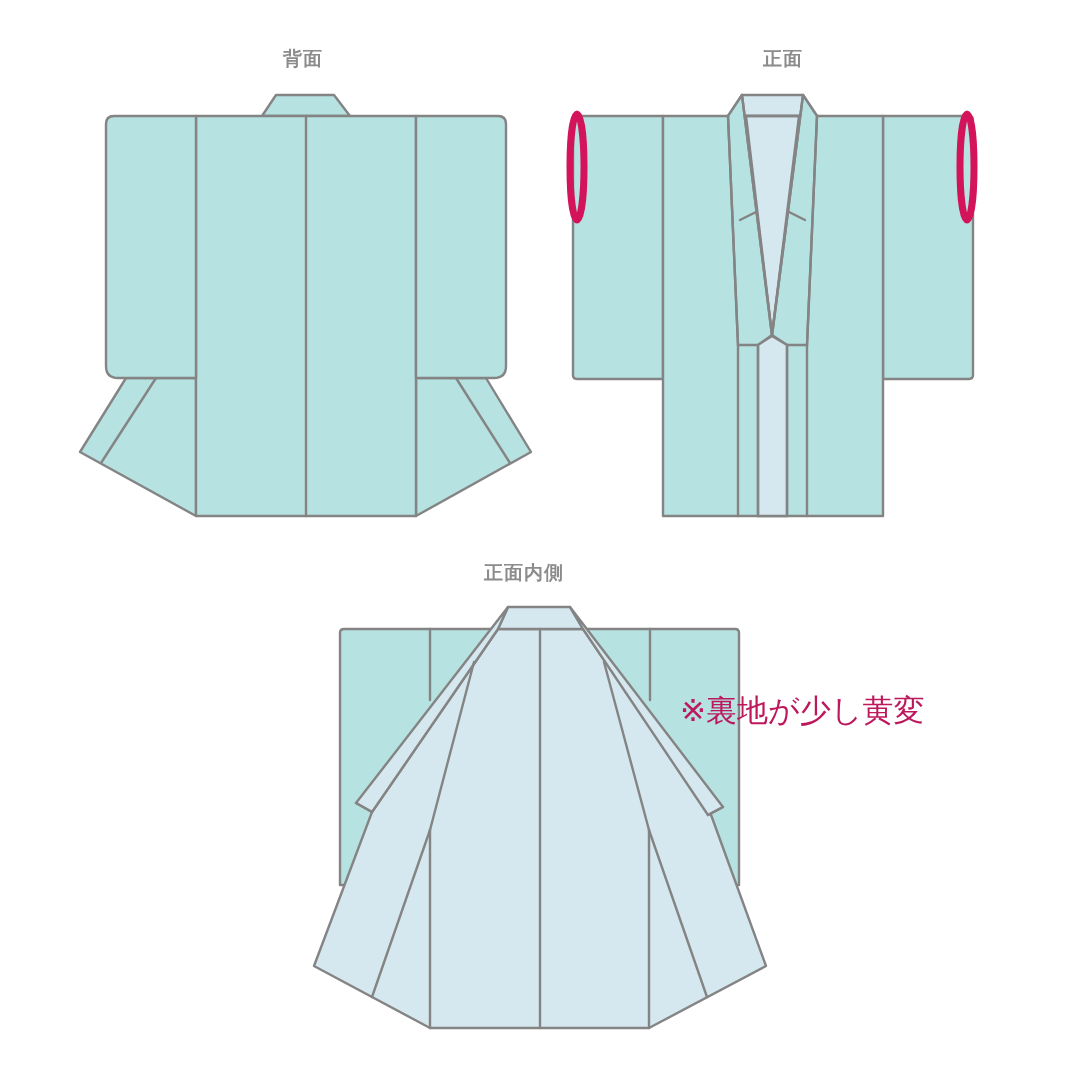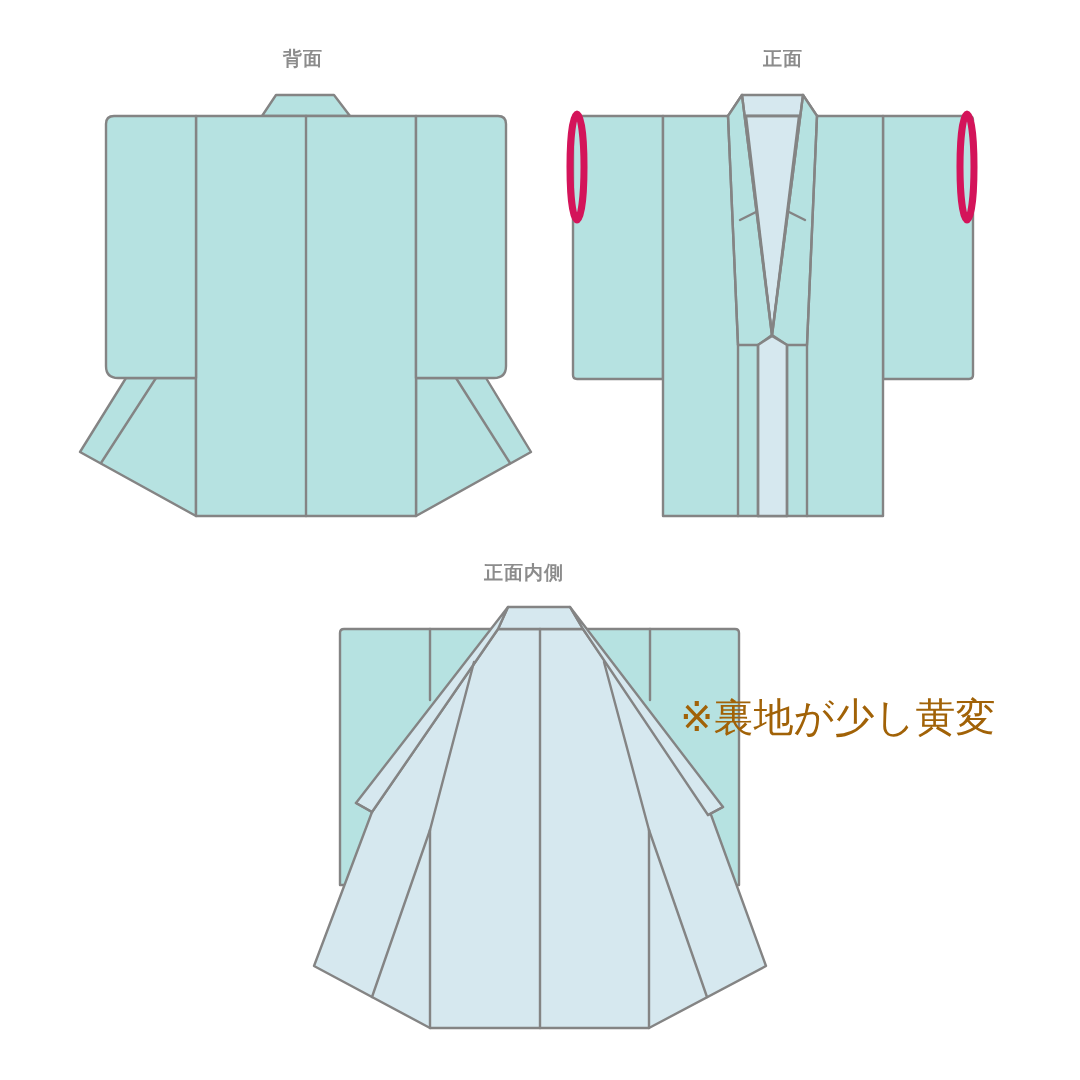--- a/index.html
+++ b/index.html
@@ -1,20 +1,20 @@
 <!DOCTYPE html>
 <html><head>
   <meta charset="utf-8">
   <style>
     html, body { margin: 0; padding: 0; background: #ffffff; }
     body { width: 1080px; height: 1080px; position: relative; overflow: hidden;
            font-family: "DejaVu Sans", sans-serif; }
     .view-label { position: absolute; font-weight: bold; font-size: 19px; color: #8c8c8c;
                   transform: translateX(-50%); white-space: nowrap; letter-spacing: 1px; }
-    .note { position: absolute; font-size: 40px; color: #a16207; white-space: nowrap;
+    .note { position: absolute; font-size: 31px; color: #be185d; white-space: nowrap;
             font-family: "DejaVu Sans", sans-serif; }
     svg { position: absolute; left: 0; top: 0; }
     .fa { fill: #b6e2e1; stroke: #848484; stroke-width: 2.4; stroke-linejoin: round; }
     .fb { fill: #d6e8ef; stroke: #848484; stroke-width: 2.4; stroke-linejoin: round; }
     .ln { stroke: #848484; stroke-width: 2.4; fill: none; stroke-linecap: round; }
     .mark { fill: none; stroke: #d4145a; stroke-width: 7; }
   </style>
 </head>
 <body>
 

